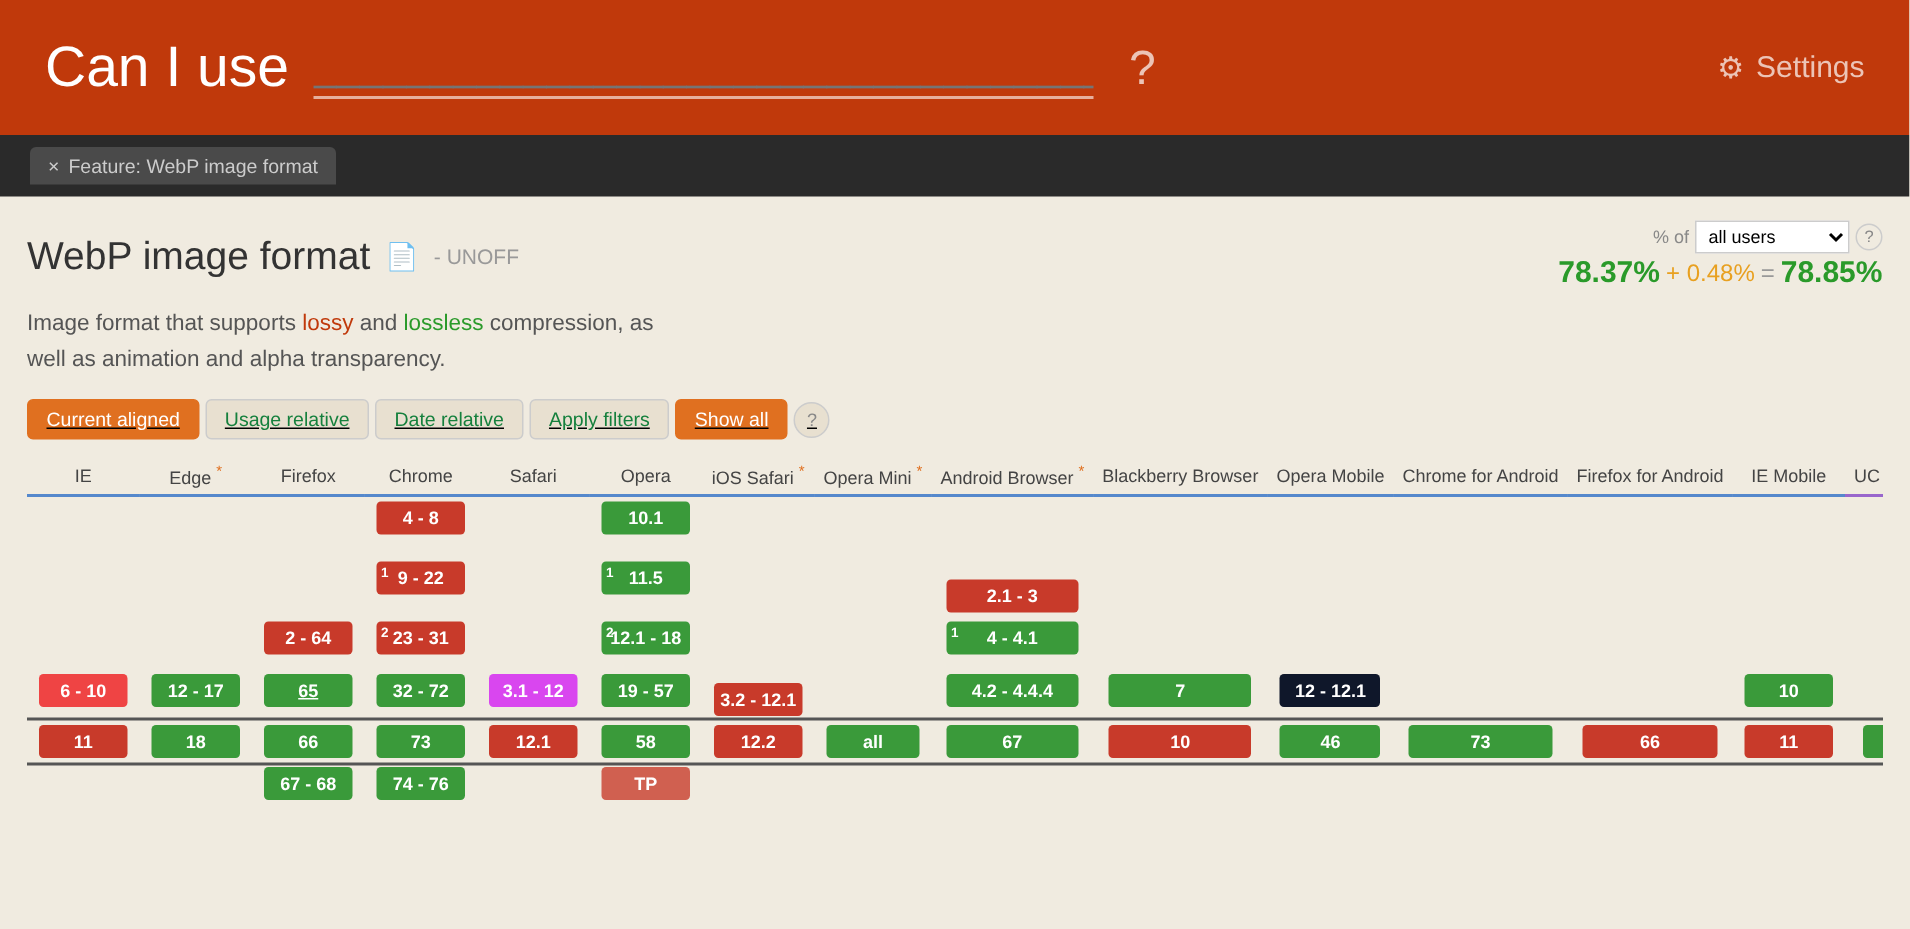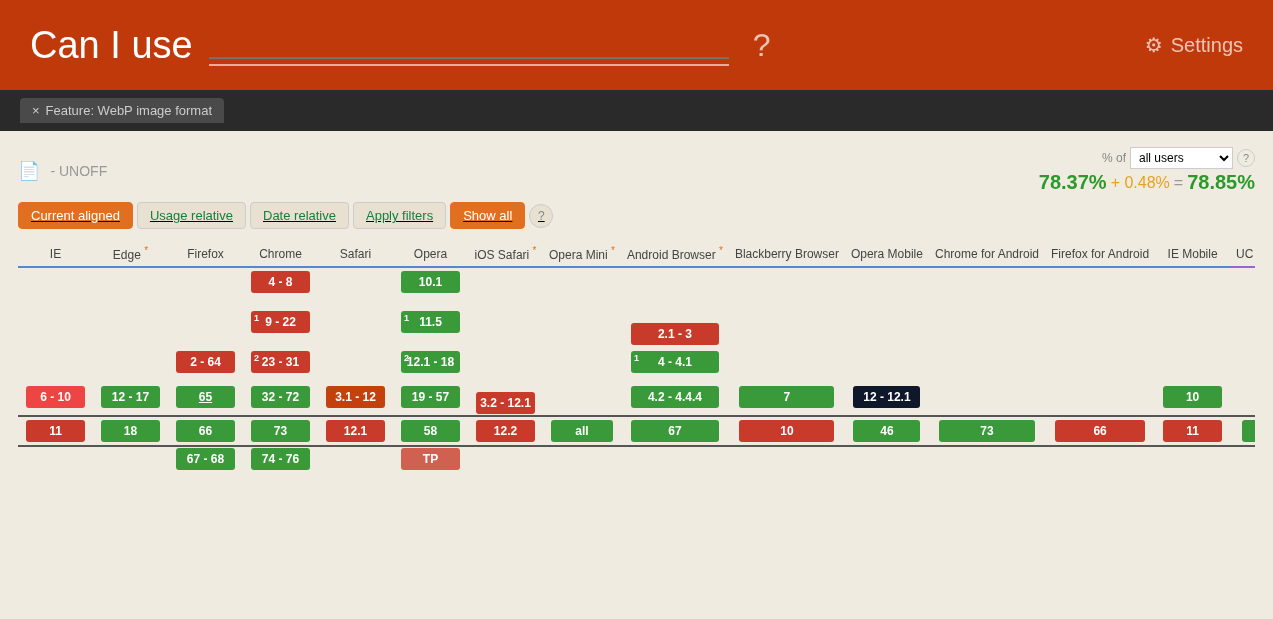--- a/index.html
+++ b/index.html
@@ -213,20 +213,21 @@
   <div class="tab-item">
     <span>×</span>
     <span>Feature: WebP image format</span>
   </div>
 </div>
 
 <div id="main">
 
   <div id="title-row">
     <div class="page-title">
+      <span>WebP image format</span>
       <span class="doc-icon">📄</span>
       <span class="unoff-badge">- UNOFF</span>
     </div>
     <div id="right-info">
       <div class="percent-of">
         <span>% of</span>
         <select class="user-select">
           <option>all users</option>
           <option>tracked users</option>
           <option>my users</option>
@@ -237,20 +238,23 @@
         <span style="color:#888;font-size:12px;margin-right:16px;"></span>
         <span style="color:#888;font-size:12px;margin-right:16px;"></span>
         <span class="usage-green">78.37%</span>
         <span class="usage-plus">+ 0.48%</span>
         <span class="usage-equals">=</span>
         <span class="usage-total">78.85%</span>
       </div>
     </div>
   </div>
 
+  <div class="description">
+    Image format that supports <span class="highlight-lossy">lossy</span> and <span class="highlight-lossless">lossless</span> compression, as<br>well as animation and alpha transparency.
+  </div>
 
   <div id="filter-bar">
     <button class="filter-btn active">Current aligned</button>
     <button class="filter-btn">Usage relative</button>
     <button class="filter-btn">Date relative</button>
     <button class="filter-btn">Apply filters</button>
     <button class="filter-btn show-all">Show all</button>
     <div class="help-circle">?</div>
   </div>
 
@@ -326,21 +330,21 @@
             <td>&nbsp;</td>
             <td>&nbsp;</td>
             <td>&nbsp;</td>
             <td>&nbsp;</td>
           </tr>
           <tr>
             <td><div style="background: #ef4444; color: rgb(255, 255, 255); border-radius: 3px; padding: 4px; font-size: 12px; position: relative; display: inline-block; width: 88%; font-weight: 600;">6 - 10</div></td>
             <td><div style="background: rgb(58, 154, 58); color: rgb(255, 255, 255); border-radius: 3px; padding: 4px; font-size: 12px; position: relative; display: inline-block; width: 88%; font-weight: 600;">12 - 17</div></td>
             <td><div style="background: rgb(58, 154, 58); color: rgb(255, 255, 255); border-radius: 3px; padding: 4px; font-size: 12px; position: relative; display: inline-block; width: 88%; font-weight: 600; text-decoration: underline;">65</div></td>
             <td><div style="background: rgb(58, 154, 58); color: rgb(255, 255, 255); border-radius: 3px; padding: 4px; font-size: 12px; position: relative; display: inline-block; width: 88%; font-weight: 600;">32 - 72</div></td>
-            <td><div style="background: #c2410c; color: rgb(255, 255, 255); border-radius: 3px; padding: 4px; font-size: 12px; position: relative; display: inline-block; width: 88%; font-weight: 600;">3.1 - 12</div></td>
+            <td><div style="background: #d946ef; color: rgb(255, 255, 255); border-radius: 3px; padding: 4px; font-size: 12px; position: relative; display: inline-block; width: 88%; font-weight: 600;">3.1 - 12</div></td>
             <td><div style="background: rgb(58, 154, 58); color: rgb(255, 255, 255); border-radius: 3px; padding: 4px; font-size: 12px; position: relative; display: inline-block; width: 88%; font-weight: 600;">19 - 57</div></td>
             <td><div style="background: rgb(200, 58, 42); color: rgb(255, 255, 255); border-radius: 3px; padding: 4px; font-size: 12px; position: relative; display: inline-block; width: 88%; font-weight: 600; margin-top: 13px;">3.2 - 12.1</div></td>
             <td>&nbsp;</td>
             <td><div style="background: rgb(58, 154, 58); color: rgb(255, 255, 255); border-radius: 3px; padding: 4px; font-size: 12px; position: relative; display: inline-block; width: 88%; font-weight: 600;">4.2 - 4.4.4</div></td>
             <td><div style="background: rgb(58, 154, 58); color: rgb(255, 255, 255); border-radius: 3px; padding: 4px; font-size: 12px; position: relative; display: inline-block; width: 88%; font-weight: 600;">7</div></td>
             <td><div style="background: #0f172a; color: rgb(255, 255, 255); border-radius: 3px; padding: 4px; font-size: 12px; position: relative; display: inline-block; width: 88%; font-weight: 600;">12 - 12.1</div></td>
             <td>&nbsp;</td>
             <td>&nbsp;</td>
             <td><div style="background: rgb(58, 154, 58); color: rgb(255, 255, 255); border-radius: 3px; padding: 4px; font-size: 12px; position: relative; display: inline-block; width: 88%; font-weight: 600;">10</div></td>
             <td>&nbsp;</td>

